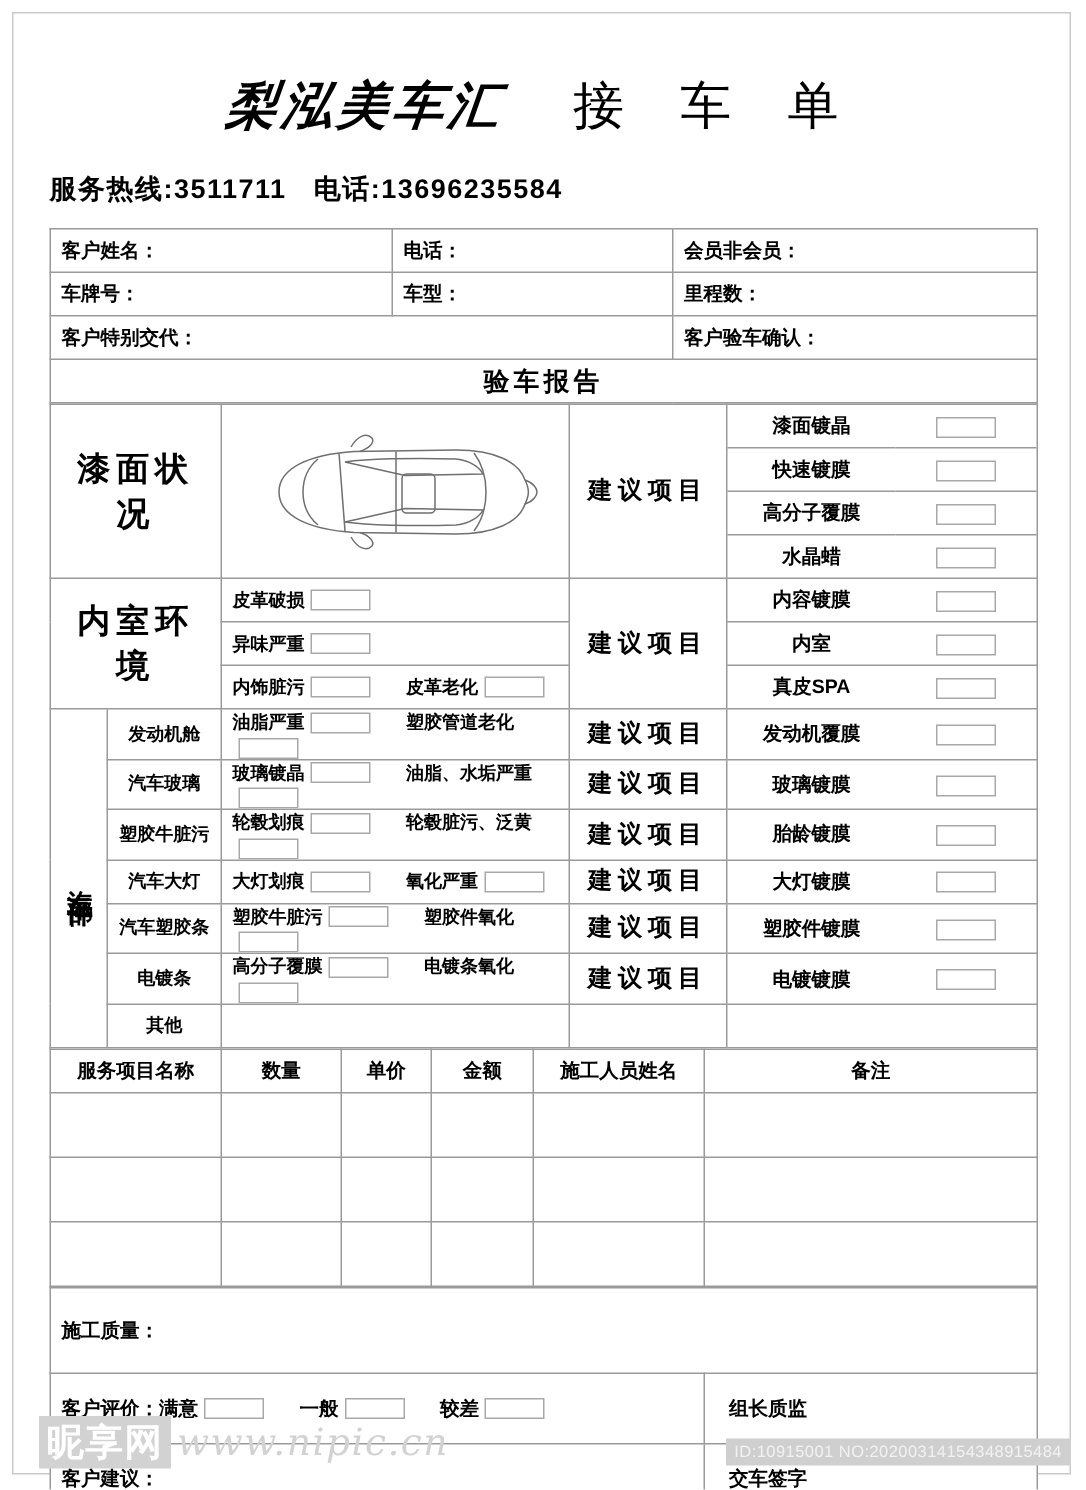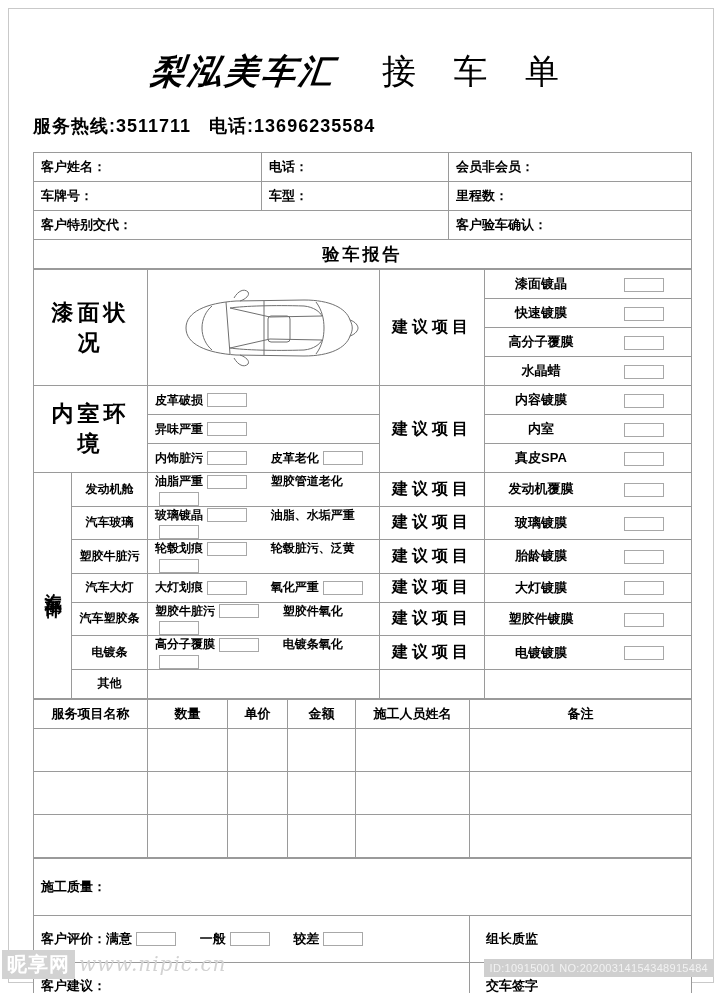--- a/index.html
+++ b/index.html
@@ -112,24 +112,24 @@
   .car-svg{display:block;margin:0 auto;}
 
   
   .tall{height:56px;}
   .rowsvc{height:42px;}
   .quality{height:46px;}
 
   
   .wm-left{
     position:absolute;
-    left:2px;bottom:14px;
+    left:26px;bottom:14px;
     font-family:"DejaVu Serif","Liberation Serif",serif;
     font-style:italic;
-    font-size:20px;
+    font-size:25px;
     color:#d2d2d2;
     letter-spacing:1px;
     white-space:nowrap;
     pointer-events:none;
   }
   .wm-badge{
     position:absolute;
     right:10px;bottom:16px;
     background:#cfcfcf;
     color:#f2f2f2;

